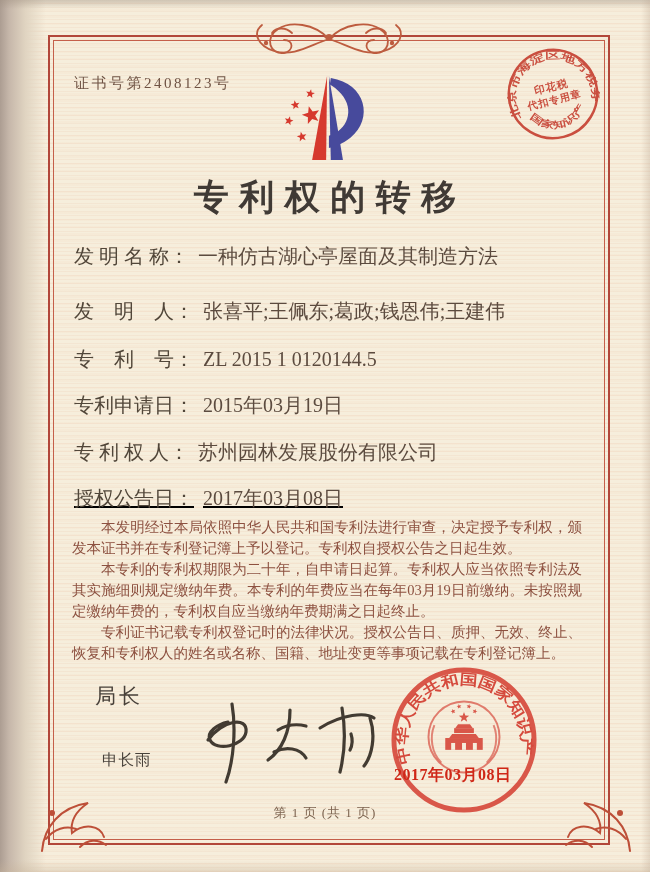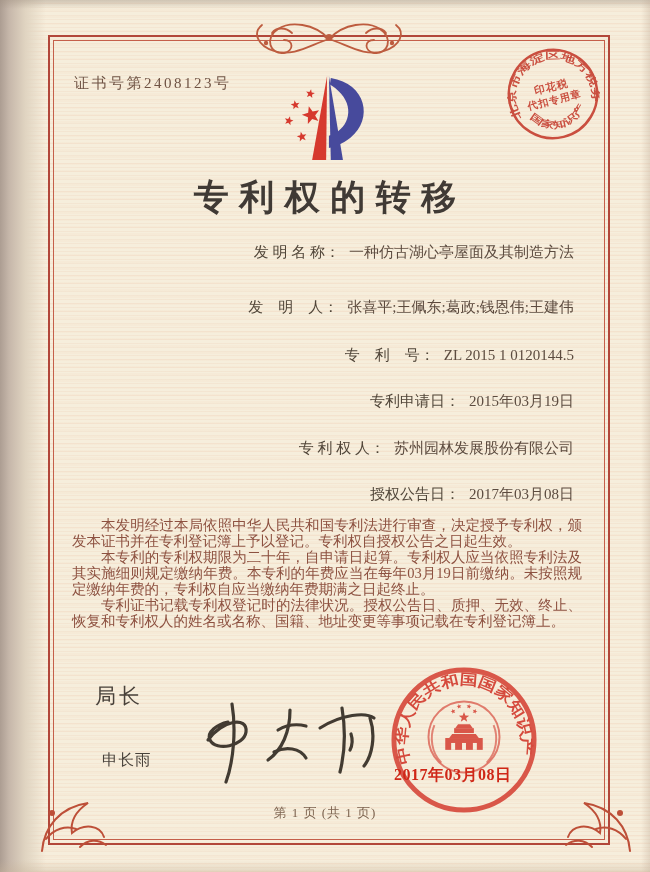--- a/index.html
+++ b/index.html
@@ -24,26 +24,26 @@
     border:2px solid #b2473a;z-index:2;}
   .border-inner{position:absolute;left:3px;top:3px;right:3px;bottom:3px;
     border:1px solid #c55f4a;}
 
   .orn{position:absolute;z-index:3;}
   .cert-no{position:absolute;left:74px;top:74px;z-index:4;font-size:15px;
     letter-spacing:2.5px;color:#6f5344;}
   .logo{position:absolute;left:258px;top:72px;z-index:4;}
   .title{position:absolute;left:0;right:0;top:174px;z-index:4;text-align:center;
     font-size:35px;font-weight:bold;color:#403a35;letter-spacing:.3em;text-indent:.3em;}
-  .field{position:absolute;left:74px;width:500px;z-index:4;font-size:15px;
-    white-space:nowrap;text-align:right;}
+  .field{position:absolute;left:74px;width:500px;z-index:4;font-size:20px;
+    white-space:nowrap;}
   .field .lbl{color:#514639;margin-right:9px;}
   .field .val{color:#5c4b3f;}
   .body-text{position:absolute;left:72px;top:517px;width:510px;z-index:4;
-    font-size:14.5px;line-height:16px;color:#8d5140;text-align:justify;}
+    font-size:14.5px;line-height:21px;color:#8d5140;text-align:justify;}
   .body-text p{margin:0;text-indent:2em;}
   .sig-title{position:absolute;left:95px;top:682px;z-index:4;font-size:21px;color:#48413a;letter-spacing:3px;font-family:Liberation Mono, monospace;}
   .sig-name{position:absolute;left:102px;top:750px;z-index:4;font-size:15.5px;color:#48413a;letter-spacing:1px;}
   .sig-svg{position:absolute;left:170px;top:694px;z-index:4;}
   .seal{position:absolute;left:390px;top:666px;z-index:5;opacity:.9;}
   .seal-date{position:absolute;left:394px;top:765px;z-index:6;font-size:16px;
     font-weight:bold;color:#cf2717;white-space:nowrap;letter-spacing:.5px;}
   .stamp{position:absolute;left:505px;top:46px;z-index:5;transform:rotate(-14deg);opacity:.88;}
   .footer{position:absolute;left:0;right:0;top:804px;z-index:4;text-align:center;
     font-size:13px;color:#7d6450;letter-spacing:1px;}
@@ -115,21 +115,21 @@
   </div>
   <div class="field" style="top:346px;">
     <span class="lbl">专　利　号：</span><span class="val">ZL 2015 1 0120144.5</span>
   </div>
   <div class="field" style="top:392px;">
     <span class="lbl">专利申请日：</span><span class="val">2015年03月19日</span>
   </div>
   <div class="field" style="top:439px;">
     <span class="lbl">专 利 权 人：</span><span class="val">苏州园林发展股份有限公司</span>
   </div>
-  <div class="field" style="top:485px;">
+  <div class="field" style="top:485px;text-decoration:underline;">
     <span class="lbl">授权公告日：</span><span class="val">2017年03月08日</span>
   </div>
 
   <div class="body-text">
     <p>本发明经过本局依照中华人民共和国专利法进行审查，决定授予专利权，颁发本证书并在专利登记簿上予以登记。专利权自授权公告之日起生效。</p>
     <p>本专利的专利权期限为二十年，自申请日起算。专利权人应当依照专利法及其实施细则规定缴纳年费。本专利的年费应当在每年03月19日前缴纳。未按照规定缴纳年费的，专利权自应当缴纳年费期满之日起终止。</p>
     <p>专利证书记载专利权登记时的法律状况。授权公告日、质押、无效、终止、恢复和专利权人的姓名或名称、国籍、地址变更等事项记载在专利登记簿上。</p>
   </div>
 
   <div class="sig-title">局长</div>

